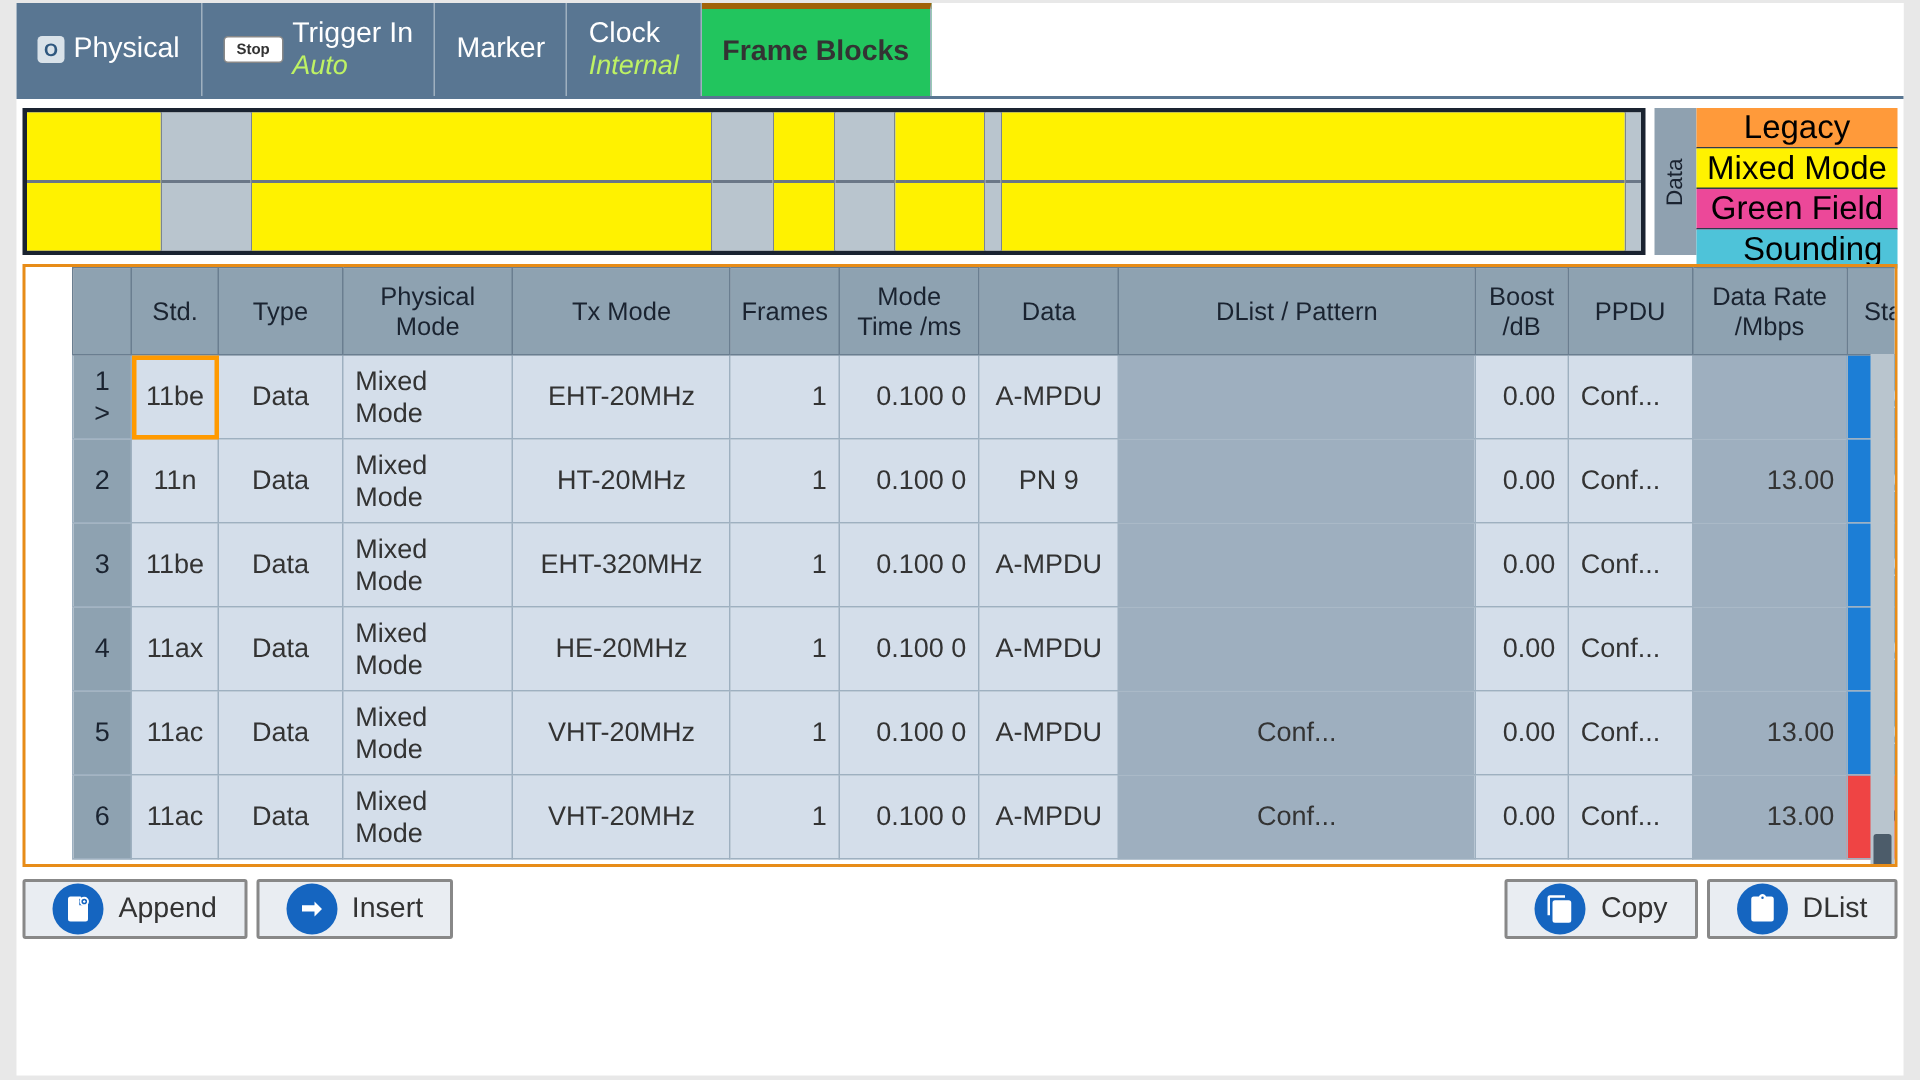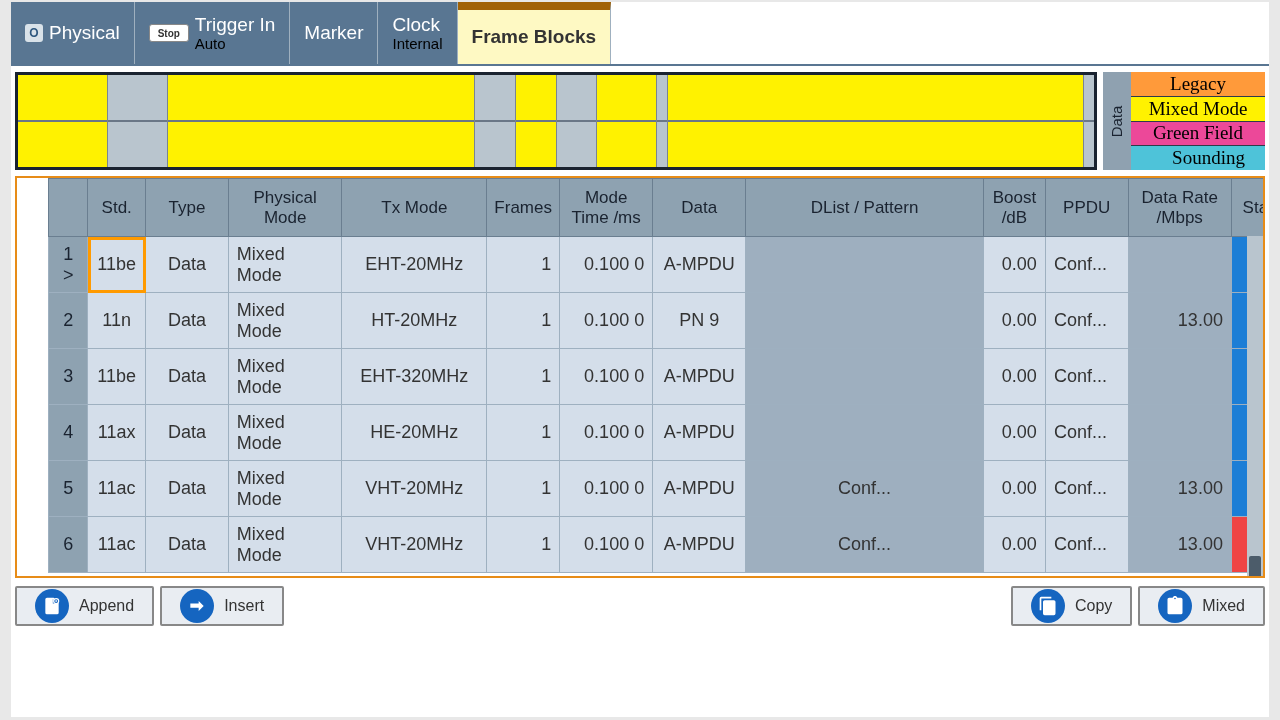--- a/index.html
+++ b/index.html
@@ -4,40 +4,40 @@
 <style>
 * { box-sizing: border-box; margin: 0; padding: 0; font-family: Arial, sans-serif; }
 body { background: #e8e8e8; width: 1280px; height: 720px; overflow: hidden; }
 
 .app { width: 1258px; height: 715px; background: #fff; margin: 2px auto; }
 
 
 .tabbar { display: flex; height: 64px; border-bottom: 2px solid #597692; background: #fff; }
 .tab { display: flex; align-items: center; padding: 0 14px; border-right: 1px solid #9fb0bf; cursor: pointer; user-select: none; }
 .tab.norm { background: #597692; color: #fff; }
-.tab.active { background: #fef9c3; color: #333; border-top: 8px solid #a16207; font-weight: 600; }
+.tab.active { background: #22c55e; color: #333; border-top: 4px solid #a16207; font-weight: 600; }
 .tab .tlabel { font-size: 19px; line-height: 1.15; }
-.tab .tsub { font-size: 15px; color: #000000; }
+.tab .tsub { font-size: 18px; font-style: italic; color: #bef264; }
 .tab.norm .stack { display: flex; flex-direction: column; align-items: flex-start; }
 .tab .badge { width: 18px; height: 18px; border-radius: 3px; background: #d9e2e9; color: #2f587f; font-size: 12px; font-weight: bold; display: flex; align-items: center; justify-content: center; margin-right: 6px; }
 .tab .badge.stop { width: 40px; height: 18px; background: #fff; color: #333; font-size: 10px; font-weight: bold; border: 1px solid #888; }
 
 
 .striprow { display: flex; align-items: stretch; height: 110px; padding: 6px 4px; gap: 6px; }
 .strip { flex: 1; border: 3px solid #1a2330; display: flex; }
 .strip .chunk { border-right: 1px solid #7a8591; position: relative; }
 .strip .chunk:last-child { border-right: none; }
 .strip .chunk.y::before { content: ""; position: absolute; inset: 0; background: #fff200; }
 .strip .chunk.g::before { content: ""; position: absolute; inset: 0; background: #b9c5ce; }
 .strip .mid { position: absolute; left: 0; right: 0; top: 49%; height: 2px; background: #6a7787; }
 .rlegend { width: 162px; display: flex; }
 .rlegend .vtab { width: 28px; background: #8fa1b0; display: flex; align-items: center; justify-content: center; }
 .rlegend .vtab span { transform: rotate(-90deg); font-size: 15px; color: #1a2330; }
 .rlegend .items { flex: 1; display: flex; flex-direction: column; }
-.rlegend .li { flex: 1; display: flex; align-items: center; justify-content: center; font-size: 19px; border-bottom: 1px solid #2f3b4a; font-family: Liberation Serif, serif; }
+.rlegend .li { flex: 1; display: flex; align-items: center; justify-content: center; font-size: 22px; border-bottom: 1px solid #2f3b4a; }
 .rlegend .li:last-child { border-bottom: none; padding-left: 21px; }
 
 
 .tblwrap { border: 2px solid #e78c18; margin: 0 4px; height: 402px; overflow: hidden; position: relative; }
 table { border-collapse: collapse; width: 100%; margin-left: 31px; }
 th { background: #8ea2b1; color: #1a2330; font-weight: 500; font-size: 17px; padding: 6px 6px; border: 1px solid #6a7e90; text-align: center; vertical-align: middle; height: 58px; }
 td { background: #d4deea; color: #333; font-size: 18px; padding: 0 8px; border: 1px solid #9eb0c0; height: 56px; text-align: center; }
 td.idx { background: #8ea2b1; color: #1a2330; font-weight: 500; }
 td.left { text-align: left; }
 td.right { text-align: right; }
@@ -45,21 +45,21 @@
 td.state-on { background: #1c7ed6; color: #fff; font-weight: 500; text-decoration: underline; }
 td.state-off { background: #ef4444; color: #222; }
 .selcell { outline: 3px solid #ff9a00; outline-offset: -3px; }
 
 
 .actbar { display: flex; gap: 6px; padding: 8px 4px; height: 56px; }
 .abtn { display: flex; align-items: center; gap: 10px; padding: 0 18px; border: 2px solid #888; border-radius: 2px; background: #e9edf2; cursor: pointer; user-select: none; }
 .spacer { flex: 1; }
 .icn { width: 34px; height: 34px; border-radius: 50%; background: #1565c0; display: flex; align-items: center; justify-content: center; position: relative; }
 .icn svg { width: 20px; height: 20px; fill: #fff; }
-.abtn .albl { font-size: 16px; color: #333; }
+.abtn .albl { font-size: 19px; color: #333; }
 
 .vscroll { position: absolute; right: 0; top: 58px; bottom: 0; width: 16px; background: #b9c5ce; }
 .vscroll .thumb { position: absolute; left: 2px; right: 2px; top: 320px; height: 24px; background: #4c5c6a; border-radius: 2px; }
 </style>
 </head>
 <body>
 
 <div class="app">
 
   <div class="tabbar">
@@ -278,17 +278,17 @@
           </svg>
         </span>
       <span class="albl">Copy</span>
     </div>
     <div class="abtn">
       <span class="icn">
           <svg viewBox="0 0 24 24">
             <path d="M19 2h-4.18C14.4.84 13.3 0 12 0S9.6.84 9.18 2H5a2 2 0 0 0-2 2v16a2 2 0 0 0 2 2h14a2 2 0 0 0 2-2V4a2 2 0 0 0-2-2zm-7 0a1 1 0 1 1 0 2 1 1 0 0 1 0-2z"></path>
           </svg>
         </span>
-      <span class="albl">Mixed</span>
+      <span class="albl">DList</span>
     </div>
   </div>
 
 </div>
 
 </body></html>

